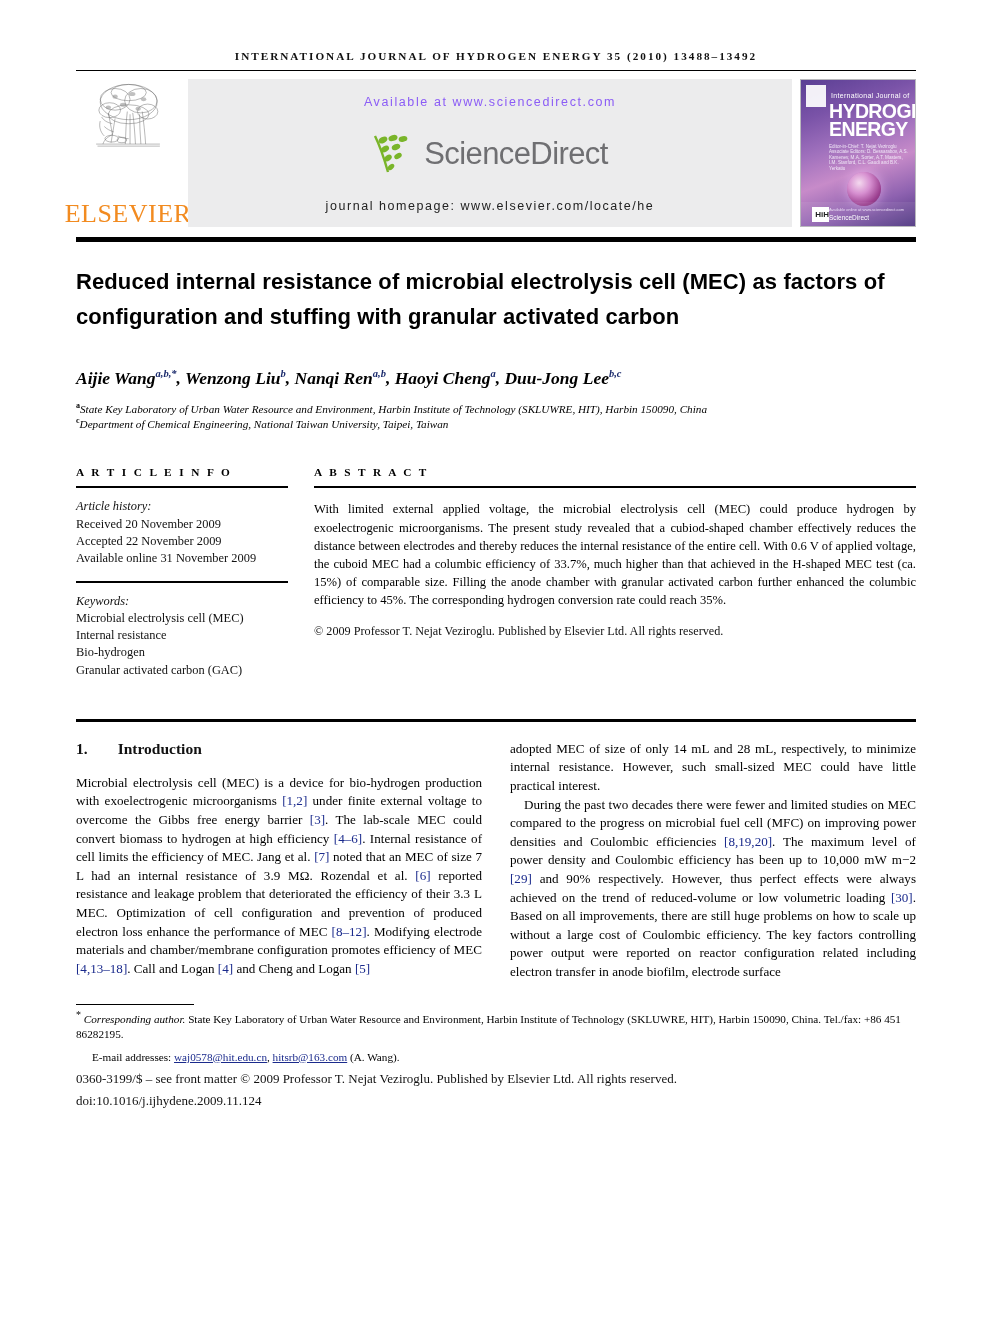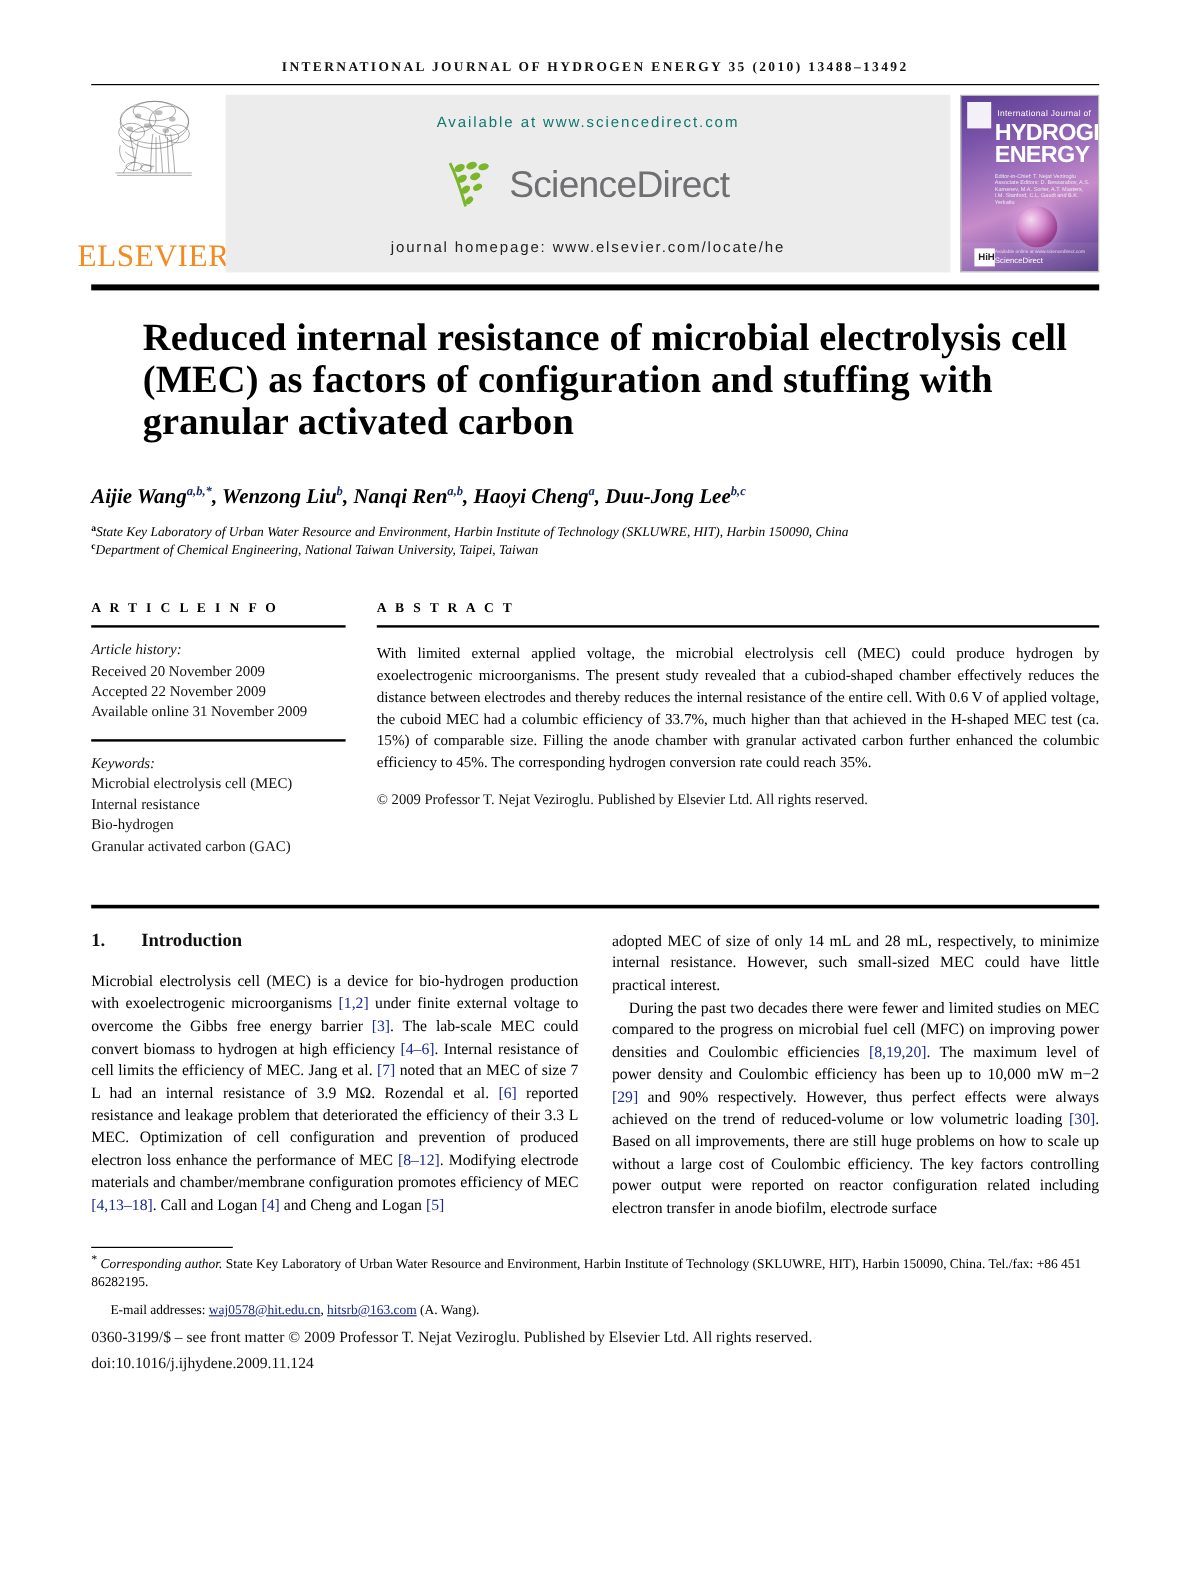--- a/index.html
+++ b/index.html
@@ -58,21 +58,21 @@
     background: #ececed;
     margin: 0 8px 0 8px;
     display: flex; flex-direction: column;
     align-items: center; justify-content: space-between;
     padding: 16px 0 14px 0;
   }
   .sd-avail {
     font-family: "Liberation Sans", sans-serif;
     font-size: 12.5px;
     letter-spacing: 1.6px;
-    color: #0f766e;
+    color: #8b5cf6;
     text-align: center;
   }
   .sd-logo-row { display:flex; align-items:center; gap:6px; }
   .sd-logo-text {
     font-family: "Liberation Sans", sans-serif;
     font-size: 31px;
     color: #6f6f72;
     letter-spacing: -0.6px;
   }
   .sd-home {
@@ -129,24 +129,24 @@
   }
   .cover-sdline {
     position:absolute; left:28px; bottom:14px;
     color:#e7d9f2; font-family:"Liberation Sans",sans-serif; font-size:4px;
   }
 
   .rule-thick { height: 5px; background: #000; margin: 10px 76px 0 76px; }
 
   
   .title {
-    margin: 22px 76px 0 119px;
-    font-family: Liberation Serif, serif;
+    margin: 22px 76px 0 76px;
+    font-family: Liberation Sans, sans-serif;
     font-weight: bold;
-    font-size: 32px;
+    font-size: 22px;
     line-height: 35px;
     letter-spacing: 0.1px;
     color: #000;
   }
   .authors {
     margin: 34px 76px 0 76px;
     font-family: "Liberation Serif", serif;
     font-style: italic;
     font-weight: bold;
     font-size: 17.5px;

